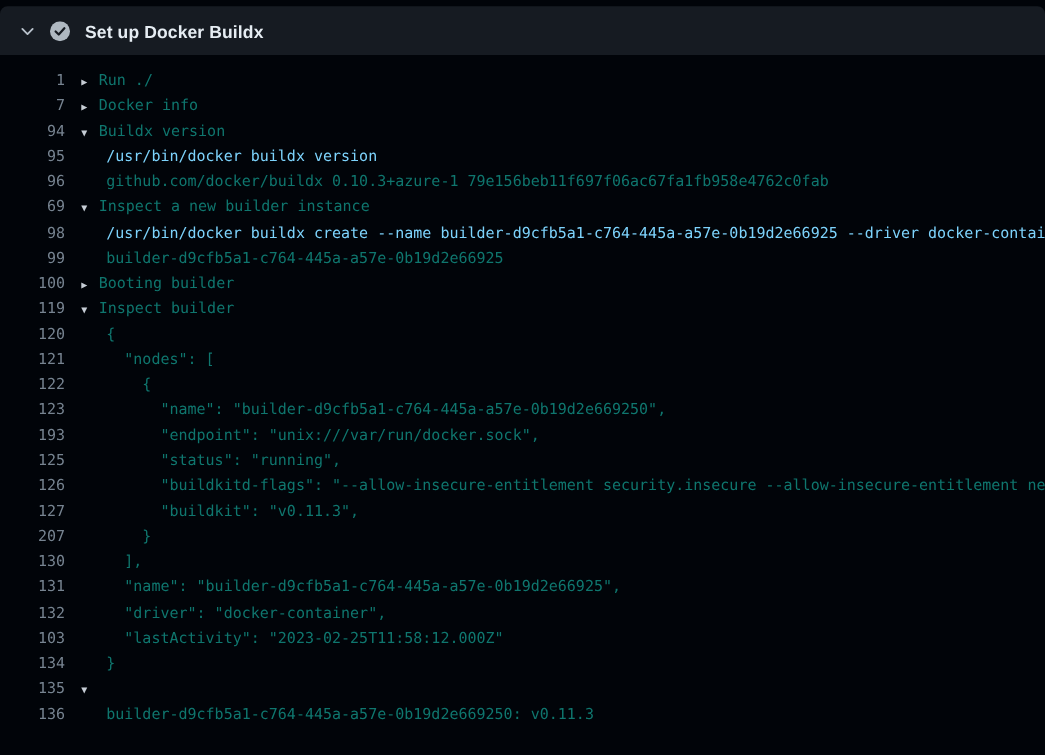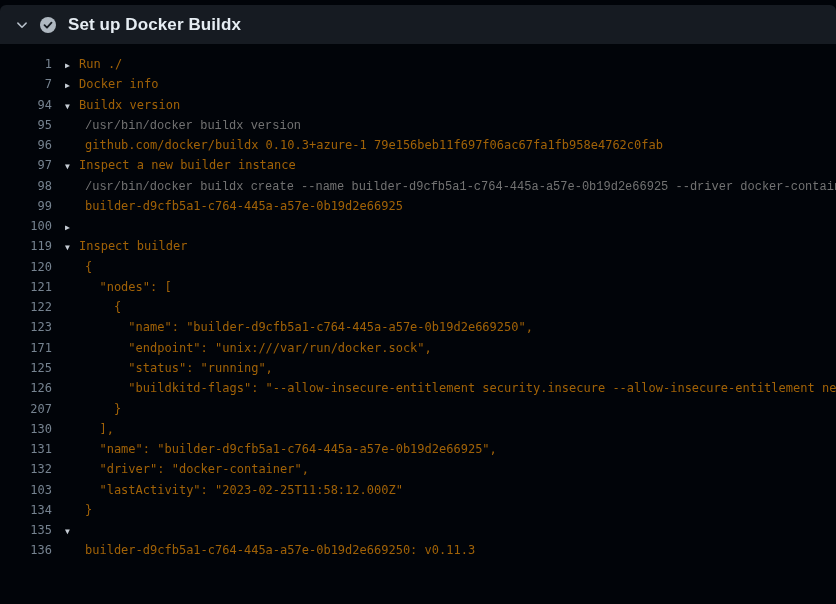--- a/index.html
+++ b/index.html
@@ -30,21 +30,21 @@
     flex: none;
   }
   .status {
     width: 16px; height: 16px;
     margin-left: 10px;
     flex: none;
   }
   .step-title {
     margin-left: 12px;
     font-family: "Liberation Sans", sans-serif;
-    font-size: 17px;
+    font-size: 14px;
     font-weight: 600;
     color: #e6edf3;
     letter-spacing: 0.1px;
   }
   
   .log {
     position: absolute;
     top: 44px; left: 0; right: 0; bottom: 0;
     padding-top: 10px;
     overflow: hidden;
@@ -64,22 +64,22 @@
     color: #768390;
   }
   .row .marker {
     flex: none;
     width: 14px;
     margin-left: 13px;
     font-size: 8px;
     color: #c6cdd5;
     text-align: left;
   }
-  .row .text { color: #a16207; }
-  .row .text.command { color: #737373; font-family: Liberation Mono, monospace; }
+  .row .text { color: #0f766e; }
+  .row .text.command { color: #7dd3fc; }
   .row .text.plain, .row .text.command { padding-left: 6px; }
   .grouprow { cursor: pointer; }
 </style>
 </head>
 <body>
 
 <div class="screen">
 
   <div class="step-header">
     <span class="chev">
@@ -95,32 +95,33 @@
     </span>
     <span class="step-title">Set up Docker Buildx</span>
   </div>
 
   <div class="log">
       <div class="row grouprow"><span class="num">1</span><span class="marker">▶</span><span class="text group-collapsed">Run ./</span></div>
       <div class="row grouprow"><span class="num">7</span><span class="marker">▶</span><span class="text group-collapsed">Docker info</span></div>
       <div class="row grouprow"><span class="num">94</span><span class="marker">▼</span><span class="text group-expanded">Buildx version</span></div>
       <div class="row"><span class="num">95</span><span class="marker"></span><span class="text command">/usr/bin/docker buildx version</span></div>
       <div class="row"><span class="num">96</span><span class="marker"></span><span class="text plain">github.com/docker/buildx 0.10.3+azure-1 79e156beb11f697f06ac67fa1fb958e4762c0fab</span></div>
-      <div class="row grouprow"><span class="num">97</span><span class="marker">▼</span><span class="text group-expanded">Inspect a new builder instance</span></div>
+      <div class="row grouprow"><span class="num">69</span><span class="marker">▼</span><span class="text group-expanded">Inspect a new builder instance</span></div>
       <div class="row"><span class="num">98</span><span class="marker"></span><span class="text command">/usr/bin/docker buildx create --name builder-d9cfb5a1-c764-445a-a57e-0b19d2e66925 --driver docker-container</span></div>
       <div class="row"><span class="num">99</span><span class="marker"></span><span class="text plain">builder-d9cfb5a1-c764-445a-a57e-0b19d2e66925</span></div>
-      <div class="row grouprow"><span class="num">100</span><span class="marker">▶</span></div>
+      <div class="row grouprow"><span class="num">100</span><span class="marker">▶</span><span class="text group-collapsed">Booting builder</span></div>
       <div class="row grouprow"><span class="num">119</span><span class="marker">▼</span><span class="text group-expanded">Inspect builder</span></div>
       <div class="row"><span class="num">120</span><span class="marker"></span><span class="text plain">{</span></div>
       <div class="row"><span class="num">121</span><span class="marker"></span><span class="text plain">  "nodes": [</span></div>
       <div class="row"><span class="num">122</span><span class="marker"></span><span class="text plain">    {</span></div>
       <div class="row"><span class="num">123</span><span class="marker"></span><span class="text plain">      "name": "builder-d9cfb5a1-c764-445a-a57e-0b19d2e669250",</span></div>
-      <div class="row"><span class="num">171</span><span class="marker"></span><span class="text plain">      "endpoint": "unix:///var/run/docker.sock",</span></div>
+      <div class="row"><span class="num">193</span><span class="marker"></span><span class="text plain">      "endpoint": "unix:///var/run/docker.sock",</span></div>
       <div class="row"><span class="num">125</span><span class="marker"></span><span class="text plain">      "status": "running",</span></div>
       <div class="row"><span class="num">126</span><span class="marker"></span><span class="text plain">      "buildkitd-flags": "--allow-insecure-entitlement security.insecure --allow-insecure-entitlement network.host",</span></div>
+      <div class="row"><span class="num">127</span><span class="marker"></span><span class="text plain">      "buildkit": "v0.11.3",</span></div>
       <div class="row"><span class="num">207</span><span class="marker"></span><span class="text plain">    }</span></div>
       <div class="row"><span class="num">130</span><span class="marker"></span><span class="text plain">  ],</span></div>
       <div class="row"><span class="num">131</span><span class="marker"></span><span class="text plain">  "name": "builder-d9cfb5a1-c764-445a-a57e-0b19d2e66925",</span></div>
       <div class="row"><span class="num">132</span><span class="marker"></span><span class="text plain">  "driver": "docker-container",</span></div>
       <div class="row"><span class="num">103</span><span class="marker"></span><span class="text plain">  "lastActivity": "2023-02-25T11:58:12.000Z"</span></div>
       <div class="row"><span class="num">134</span><span class="marker"></span><span class="text plain">}</span></div>
       <div class="row grouprow"><span class="num">135</span><span class="marker">▼</span></div>
       <div class="row"><span class="num">136</span><span class="marker"></span><span class="text plain">builder-d9cfb5a1-c764-445a-a57e-0b19d2e669250: v0.11.3</span></div>
     </div>
 

